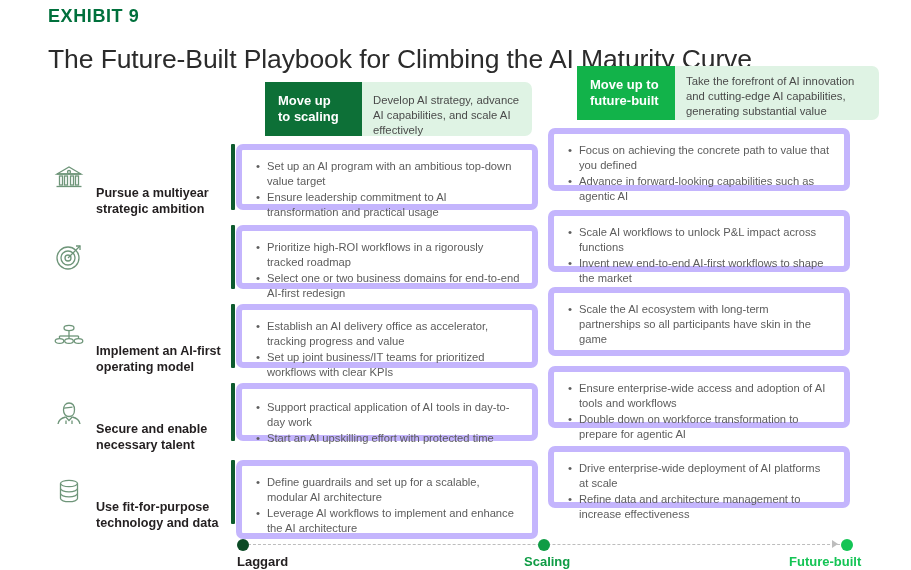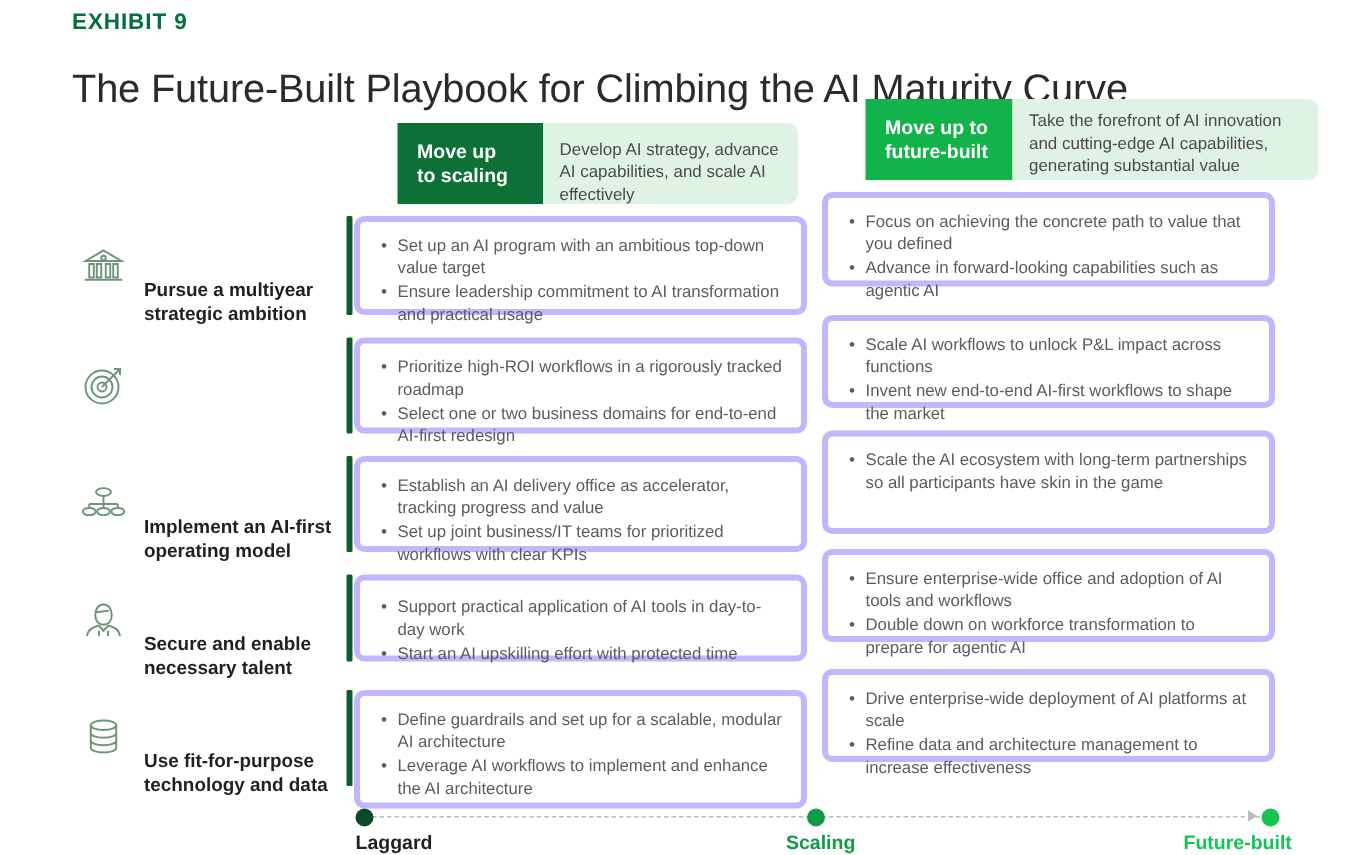--- a/index.html
+++ b/index.html
@@ -14,21 +14,21 @@
     font-family: "Liberation Sans", sans-serif;
     color: #231f20;
     overflow: hidden;
   }
 
   
   .exhibit-label {
     position: absolute;
     left: 48px;
     top: 6px;
-    font-size: 15px;
+    font-size: 18px;
     font-weight: bold;
     letter-spacing: 0.6px;
     color: #00703c;
   }
   .page-title {
     position: absolute;
     left: 48px;
     top: 26px;
     font-size: 26.5px;
     font-weight: normal;
@@ -121,21 +121,21 @@
     font-weight: bold;
     line-height: 1.28;
     color: #231f20;
     margin-top: 48px;
   }
 
   
   .card {
     position: absolute;
     box-sizing: border-box;
-    border: 4px solid #c4b5fd;
+    border: 6px solid #c4b5fd;
     border-radius: 7px;
     background: #ffffff;
     padding: 9px 12px 9px 14px;
   }
   .card.scaling {
     left: 236px;
     width: 302px;
   }
   .card.future {
     left: 548px;
@@ -359,21 +359,21 @@
   </div>
   <div class="accent-bar" style="top:6px;height:58px"></div>
   <div class="card scaling" style="top:6px;height:58px;padding-top:11px">
     <ul>
       <li>Support practical application of AI tools in day-to-day work</li>
       <li>Start an AI upskilling effort with protected time</li>
     </ul>
   </div>
   <div class="card future" style="top:-11px;height:62px">
     <ul>
-      <li>Ensure enterprise-wide office and adoption of AI tools and workflows</li>
+      <li>Ensure enterprise-wide access and adoption of AI tools and workflows</li>
       <li>Double down on workforce transformation to prepare for agentic AI</li>
     </ul>
   </div>
 </div>
 
 <div class="row" style="top:455px">
   <div class="row-left">
     <span class="row-icon">
       <svg width="32" height="32" viewBox="0 0 32 32" fill="none" stroke="currentColor" stroke-width="1.3">
         <ellipse cx="16" cy="8.5" rx="8.5" ry="3.2"></ellipse>

